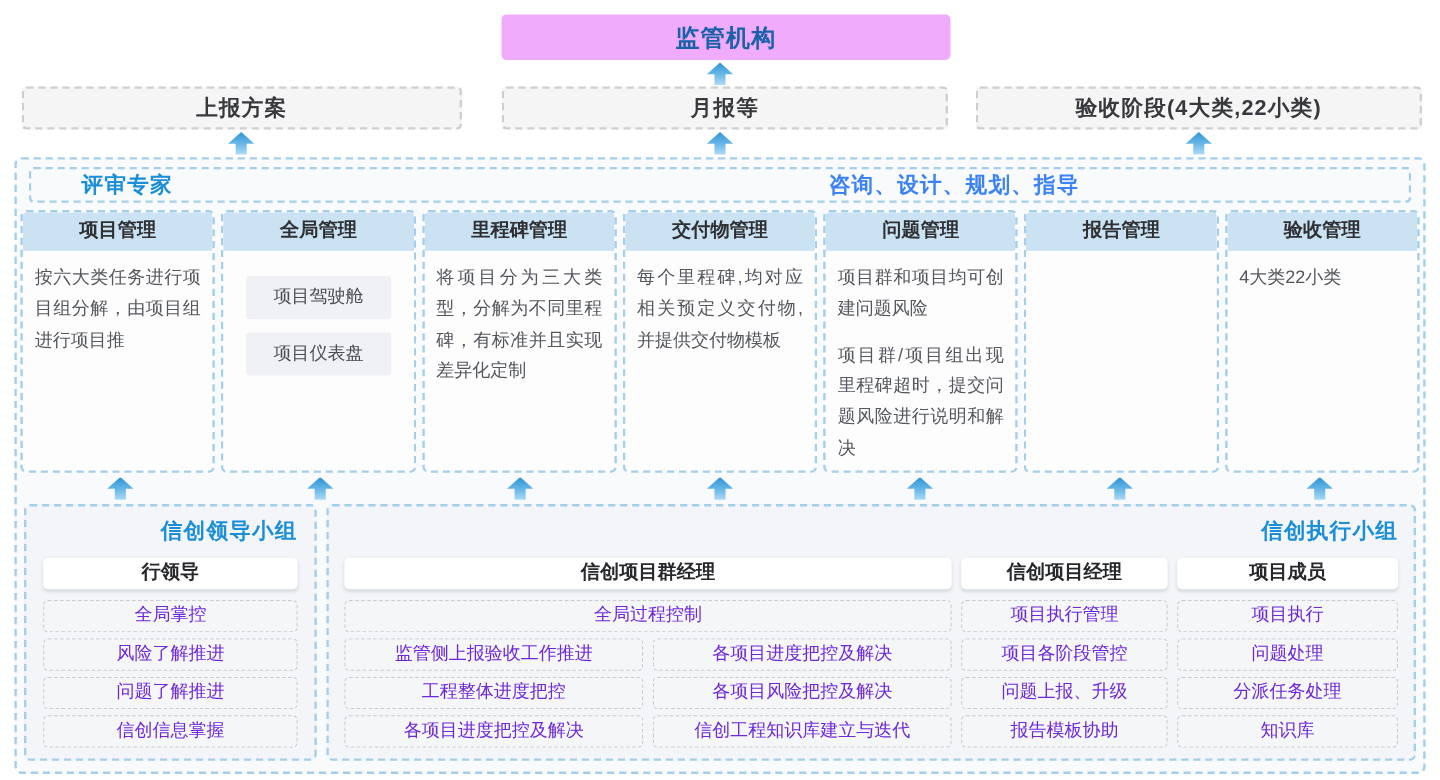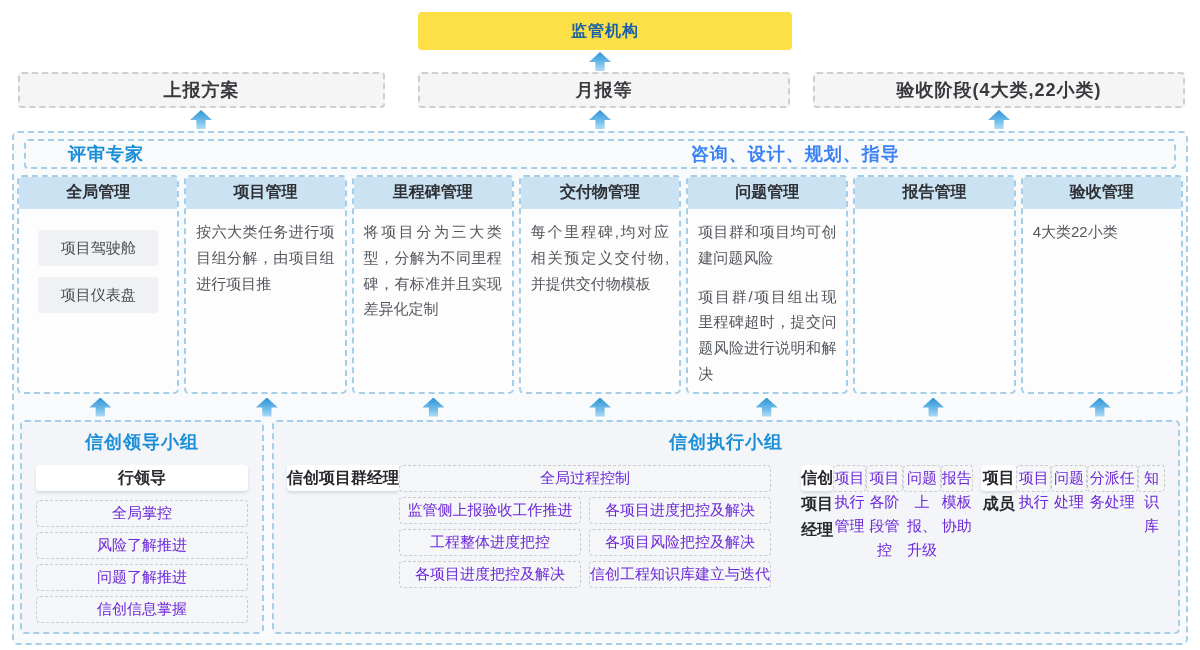--- a/index.html
+++ b/index.html
@@ -8,23 +8,23 @@
     background:#ffffff;
     font-family:"Liberation Sans","DejaVu Sans",sans-serif;
     position:relative;overflow:hidden;
     color:#37393d;
   }
   .stage{position:absolute;inset:0;}
 
   
   .reg-box{
     position:absolute;left:418px;top:12px;width:374px;height:38px;
-    background:#fde047;border-radius:4px;
+    background:#f0abfc;border-radius:4px;
     display:flex;align-items:center;justify-content:center;
-    font-size:16px;font-weight:bold;color:#1a61a8;letter-spacing:1px;
+    font-size:20px;font-weight:bold;color:#1a61a8;letter-spacing:1px;
   }
 
   
   .report-box{
     position:absolute;top:72px;height:36px;
     background:#f5f5f6;border:2px dashed #cdd0d3;border-radius:4px;
     box-sizing:border-box;
     display:flex;align-items:center;justify-content:center;
     font-size:18px;font-weight:bold;color:#37393d;letter-spacing:1px;
   }
@@ -86,37 +86,37 @@
   
   .bottom{display:flex;gap:8px;padding:0 6px;height:214px;}
   .group{
     box-sizing:border-box;
     background:#f3f5f8;border:2px dashed #a5cfe9;border-radius:5px;
     padding:7px 14px 0;
   }
   .group.lead{flex:0 0 244px;}
   .group.exec{flex:1;padding-left:13px;padding-right:13px;}
   .g-title{
-    text-align:center;font-size:18px;font-weight:bold;color:#1b8ed8;
+    text-align:right;font-size:18px;font-weight:bold;color:#1b8ed8;
     line-height:26px;margin-bottom:10px;letter-spacing:1px;
   }
   .white-h{
     background:#ffffff;border-radius:4px;height:26px;line-height:26px;
     text-align:center;font-size:16px;font-weight:bold;color:#26282c;
     box-shadow:0 2px 3px rgba(90,100,110,0.18);margin-bottom:9px;
   }
   .g-item{
     background:#f5f6f8;border:1.5px dashed #c9cbd0;border-radius:4px;
     box-sizing:border-box;height:27px;line-height:24px;
     text-align:center;font-size:15px;color:#6d28d9;
   }
   .lead .g-item{margin-bottom:5px;}
 
   .exec-cols{display:flex;gap:8px;}
-  .ec{display:flex;flex-direction:row;}
+  .ec{display:flex;flex-direction:column;}
   .ec .g-item{margin-bottom:5px;}
   .ec-pg{flex:0 0 506px;}
   .ec-pm{flex:0 0 172px;justify-content:space-between;}
   .ec-mem{flex:1;}
   .pg-grid{display:grid;grid-template-columns:1fr 1fr;column-gap:8px;row-gap:0;}
   .pg-grid .wide{grid-column:1 / -1;}
 </style>
 </head>
 <body>
 
@@ -136,30 +136,30 @@
 
   <div class="platform">
 
     <div class="head-strip">
       <span class="expert">评审专家</span>
       <span class="advisory">咨询、设计、规划、指导</span>
     </div>
 
     <div class="cols">
       <div class="col">
+        <div class="col-h">项目管理</div>
+        <div class="col-b">
+          <p>按六大类任务进行项目组分解，由项目组进行项目推</p>
+        </div>
+      </div>
+      <div class="col">
         <div class="col-h">全局管理</div>
         <div class="col-b">
           <div class="mini">项目驾驶舱</div>
           <div class="mini">项目仪表盘</div>
-        </div>
-      </div>
-      <div class="col">
-        <div class="col-h">项目管理</div>
-        <div class="col-b">
-          <p>按六大类任务进行项目组分解，由项目组进行项目推</p>
         </div>
       </div>
       <div class="col">
         <div class="col-h">里程碑管理</div>
         <div class="col-b">
           <p>将项目分为三大类型，分解为不同里程碑，有标准并且实现差异化定制</p>
         </div>
       </div>
       <div class="col">
         <div class="col-h">交付物管理</div>

